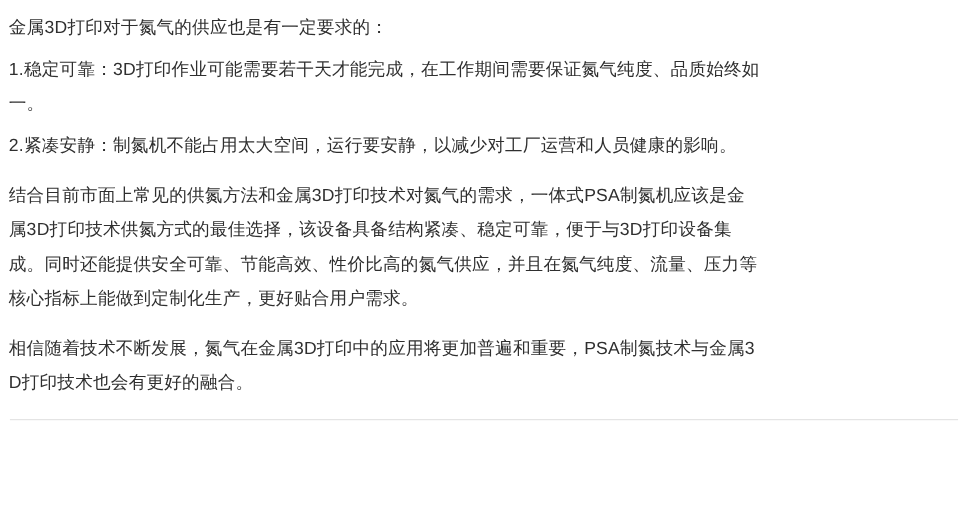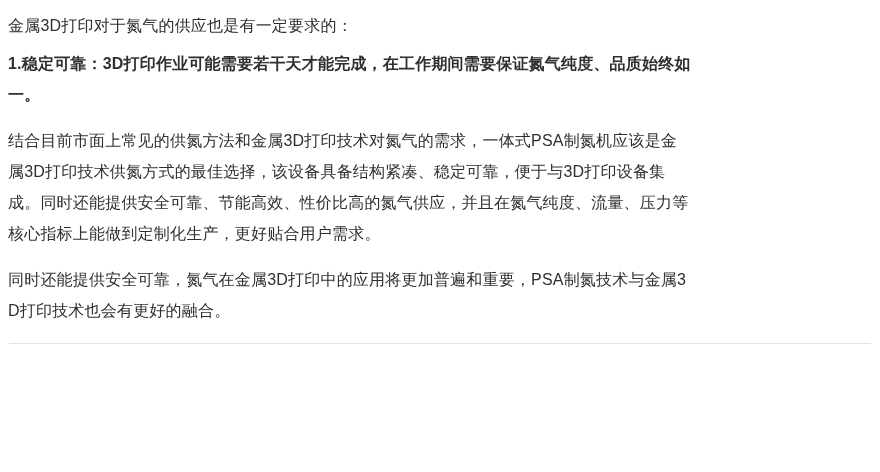--- a/index.html
+++ b/index.html
@@ -26,21 +26,20 @@
     color: #2f2f2f;
     margin: 0 0 7px 0;
     text-align: left;
     word-break: break-all;
   }
   .para-group {
     margin-bottom: 7px;
   }
   .para-group .para {
     margin-bottom: 0;
-    font-weight: bold;
   }
   .block-gap {
     height: 8px;
   }
   .divider {
     width: 862px;
     height: 1px;
     background: #e2e2e2;
     margin: 17px auto 0 auto;
   }
@@ -48,24 +47,27 @@
 </head>
 <body>
 
 <div class="article">
 
   <p class="para">金属3D打印对于氮气的供应也是有一定要求的：</p>
 
   <div class="para-group">
     <p class="para">1.稳定可靠：3D打印作业可能需要若干天才能完成，在工作期间需要保证氮气纯度、品质始终如一。</p>
   </div>
+  <div class="para-group">
+    <p class="para">2.紧凑安静：制氮机不能占用太大空间，运行要安静，以减少对工厂运营和人员健康的影响。</p>
+  </div>
 
   <div class="block-gap"></div>
 
   <p class="para">结合目前市面上常见的供氮方法和金属3D打印技术对氮气的需求，一体式PSA制氮机应该是金属3D打印技术供氮方式的最佳选择，该设备具备结构紧凑、稳定可靠，便于与3D打印设备集成。同时还能提供安全可靠、节能高效、性价比高的氮气供应，并且在氮气纯度、流量、压力等核心指标上能做到定制化生产，更好贴合用户需求。</p>
 
   <div class="block-gap"></div>
 
-  <p class="para">同时还能提供安全可靠，氮气在金属3D打印中的应用将更加普遍和重要，PSA制氮技术与金属3D打印技术也会有更好的融合。</p>
+  <p class="para">相信随着技术不断发展，氮气在金属3D打印中的应用将更加普遍和重要，PSA制氮技术与金属3D打印技术也会有更好的融合。</p>
 
 </div>
 
 <div class="divider"></div>
 
 </body></html>

